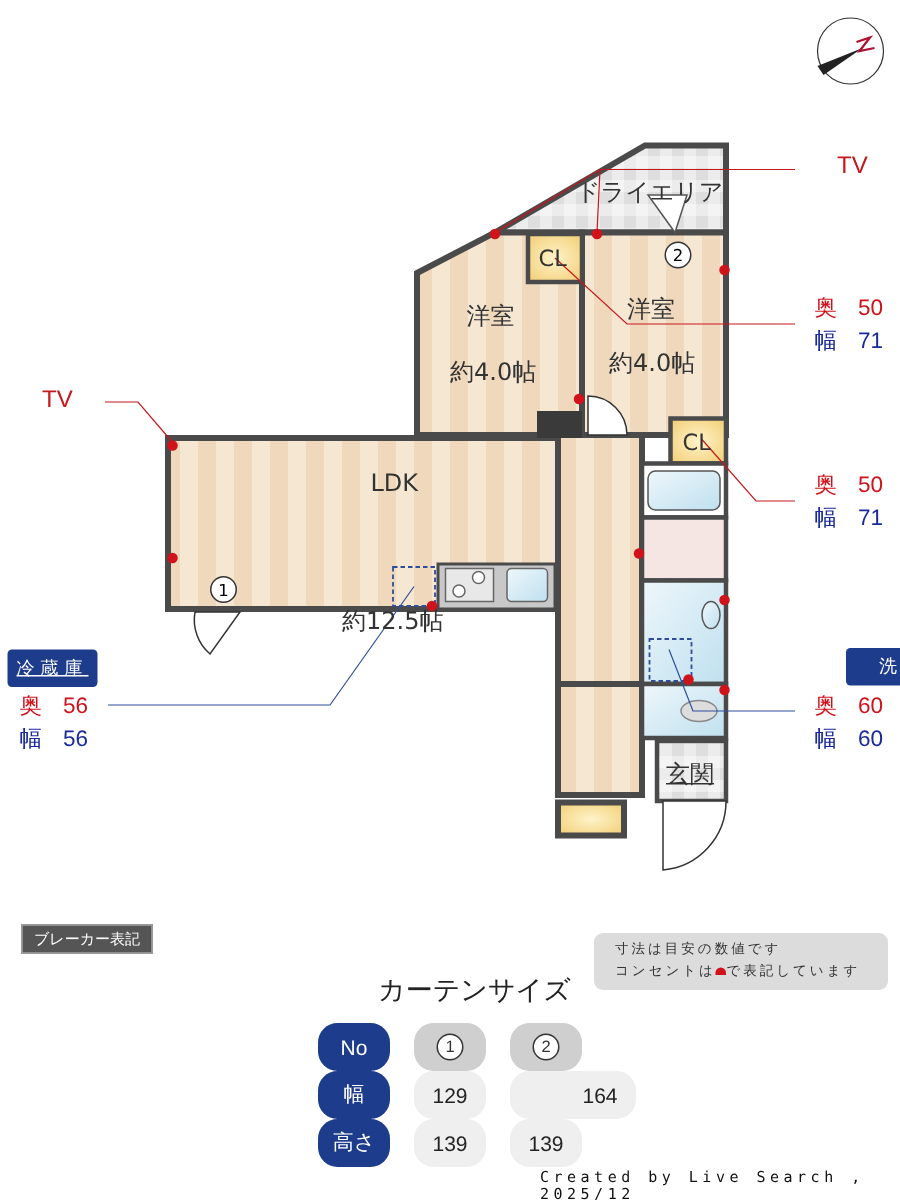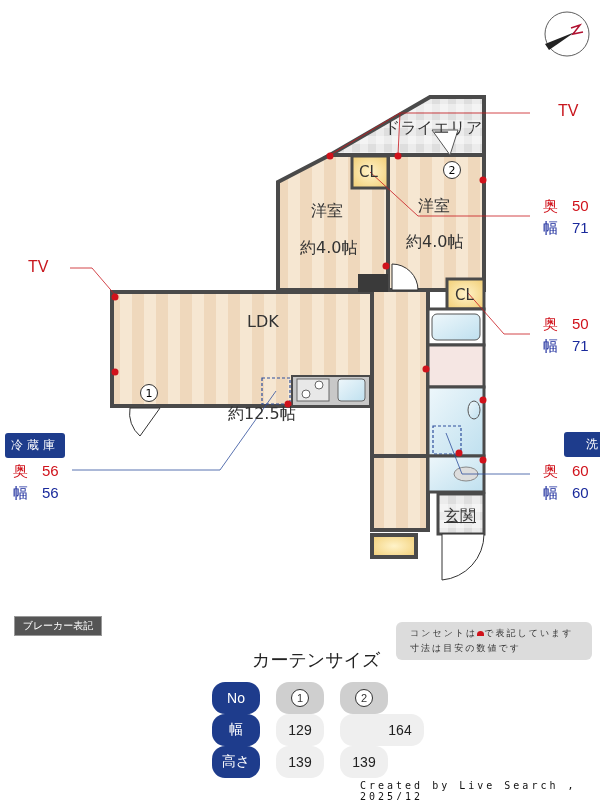--- a/index.html
+++ b/index.html
@@ -157,21 +157,21 @@
   <div class="row red">
       <span>奥</span>
       <span>50</span>
     </div>
   <div class="row blue">
       <span>幅</span>
       <span>71</span>
     </div>
 </div>
 
-<div class="badge" style="left:5px;top:433px;width:60px;">冷蔵庫</div>
+<div class="badge" style="left:5px;top:433px;width:60px;text-decoration:underline;">冷蔵庫</div>
 <div class="dim" style="left:13px;top:460px;">
   <div class="row red">
       <span>奥</span>
       <span>56</span>
     </div>
   <div class="row blue">
       <span>幅</span>
       <span>56</span>
     </div>
 </div>
@@ -186,22 +186,22 @@
       <span>幅</span>
       <span>60</span>
     </div>
 </div>
 
 <div class="breaker">
   <div class="hd">ブレーカー表記</div>
 </div>
 
 <div class="note">
+  <div>寸法は目安の数値です</div>
   <div><span>コンセントは</span><span class="dot"></span><span>で表記しています</span></div>
-  <div>寸法は目安の数値です</div>
 </div>
 
 <div class="curtain-title">カーテンサイズ</div>
 <div class="ctable">
   <div class="cell hdr" style="left:0;top:0;">No</div>
   <div class="cell hdr" style="left:0;top:32px;">幅</div>
   <div class="cell hdr" style="left:0;top:64px;text-align:center;">高さ</div>
 
   <div class="cell num" style="left:64px;top:0;">
       <span class="circ">1</span>

